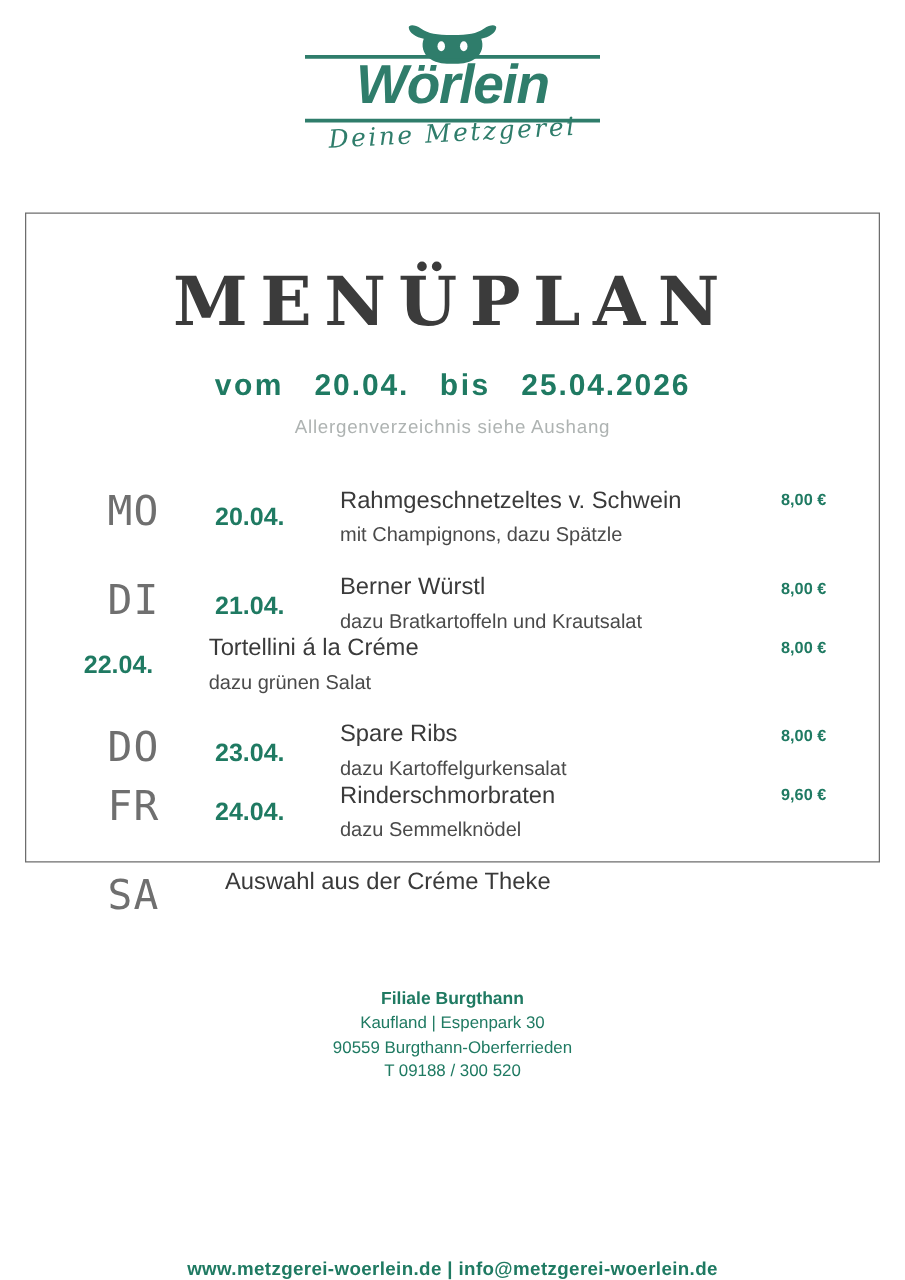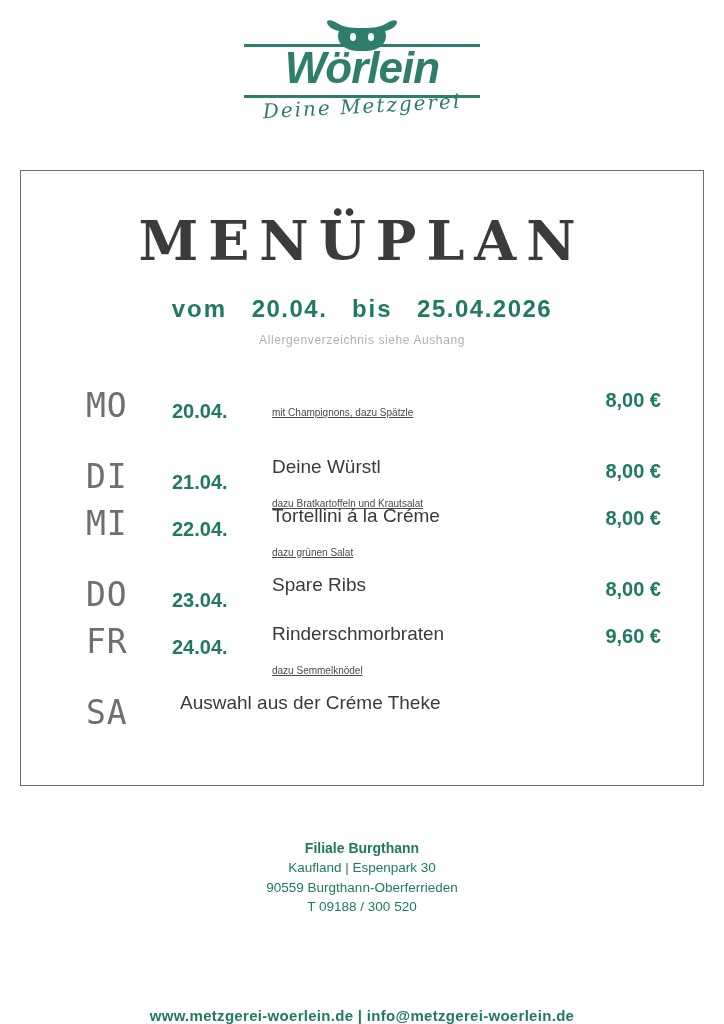--- a/index.html
+++ b/index.html
@@ -81,21 +81,21 @@
     letter-spacing: 2px;
     transform: rotate(-3deg);
   }
 
   
   .menu-card {
     position: absolute;
     top: 170px;
     left: 20px;
     width: 684px;
-    height: 616px;
+    height: 520px;
     border: 1.5px solid #6d6d6d;
     box-sizing: border-box;
     background: #ffffff;
   }
 
   .menu-title {
     text-align: center;
     font-family: "DejaVu Serif", serif;
     font-weight: bold;
     font-size: 54px;
@@ -107,21 +107,21 @@
     text-align: center;
     font-size: 24px;
     font-weight: bold;
     color: #1f7a62;
     margin-top: 22px;
     letter-spacing: 1.5px;
   }
   .menu-range .r-lbl { letter-spacing: 2px; margin-top: 30px; }
   .menu-note {
     text-align: center;
-    font-size: 12px;
+    font-size: 15px;
     color: #aeb3b2;
     margin-top: 10px;
     letter-spacing: 0.6px;
   }
 
   
   .rows {
     margin-top: 40px;
     padding: 0 42px 0 46px;
   }
@@ -156,45 +156,44 @@
     flex: 1 1 auto;
     padding-left: 8px;
     padding-top: 0px;
   }
   .dish-main {
     font-size: 19px;
     color: #3a3a3a;
     line-height: 1.15;
   }
   .dish-sub {
-    font-size: 10px;
+    font-size: 16px;
     color: #4a4a4a;
-    margin-top: 20px;
+    margin-top: 8px;
     line-height: 1.15;
-    text-decoration: underline;
   }
   .price {
     flex: 0 0 92px;
     width: 92px;
     text-align: right;
-    font-size: 20px;
+    font-size: 13px;
     font-weight: bold;
     color: #1f7a62;
     padding-top: 2px;
   }
   
   .row.lo .day { padding-top: 14px; }
   .row.lo .date { padding-top: 26px; }
   .row.lo .dish { padding-top: 10px; }
   .row.lo .price { padding-top: 14px; }
 
   
   .branch {
     position: absolute;
-    top: 838px;
+    top: 788px;
     left: 0;
     width: 100%;
     text-align: center;
     color: #1f7a62;
     font-size: 13.5px;
     line-height: 1.45;
   }
   .branch .b-title {
     font-weight: bold;
     font-size: 14px;
@@ -246,50 +245,51 @@
   </div>
 
   <div class="menu-note">Allergenverzeichnis siehe Aushang</div>
 
   <div class="rows">
 
     <div class="row hi">
       <div class="day">MO</div>
       <div class="date">20.04.</div>
       <div class="dish">
+        <div class="dish-main">Rahmgeschnetzeltes v. Schwein</div>
         <div class="dish-sub">mit Champignons, dazu Spätzle</div>
       </div>
       <div class="price">8,00 €</div>
     </div>
 
     <div class="row lo">
       <div class="day">DI</div>
       <div class="date">21.04.</div>
       <div class="dish">
-        <div class="dish-main">Deine Würstl</div>
+        <div class="dish-main">Berner Würstl</div>
         <div class="dish-sub">dazu Bratkartoffeln und Krautsalat</div>
       </div>
       <div class="price">8,00 €</div>
     </div>
 
     <div class="row hi">
-      <div class="day">MI</div>
       <div class="date">22.04.</div>
       <div class="dish">
         <div class="dish-main">Tortellini á la Créme</div>
         <div class="dish-sub">dazu grünen Salat</div>
       </div>
       <div class="price">8,00 €</div>
     </div>
 
     <div class="row lo">
       <div class="day">DO</div>
       <div class="date">23.04.</div>
       <div class="dish">
         <div class="dish-main">Spare Ribs</div>
+        <div class="dish-sub">dazu Kartoffelgurkensalat</div>
       </div>
       <div class="price">8,00 €</div>
     </div>
 
     <div class="row hi">
       <div class="day">FR</div>
       <div class="date">24.04.</div>
       <div class="dish">
         <div class="dish-main">Rinderschmorbraten</div>
         <div class="dish-sub">dazu Semmelknödel</div>

